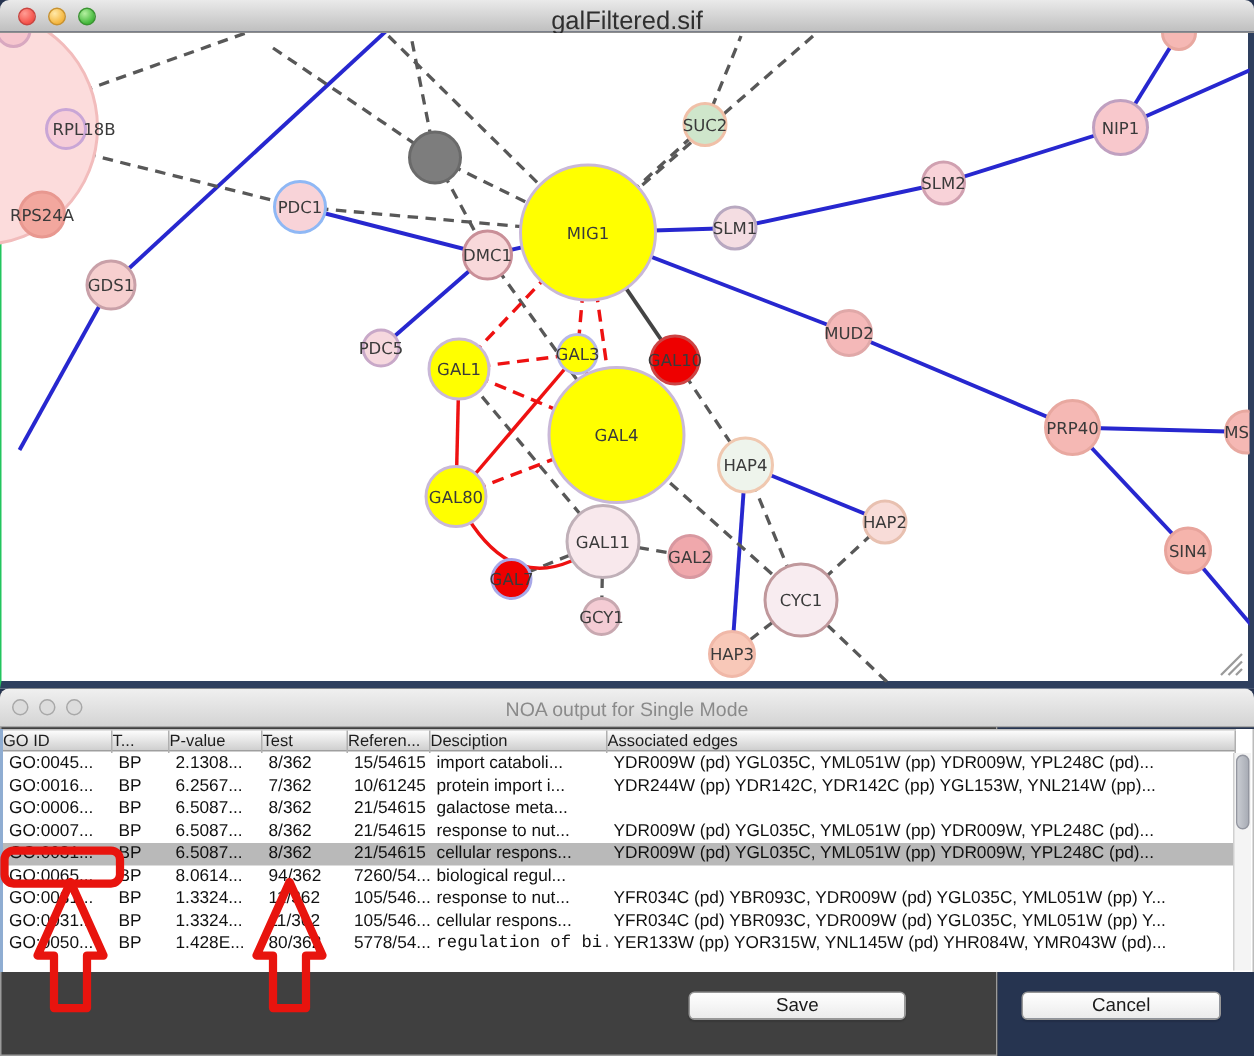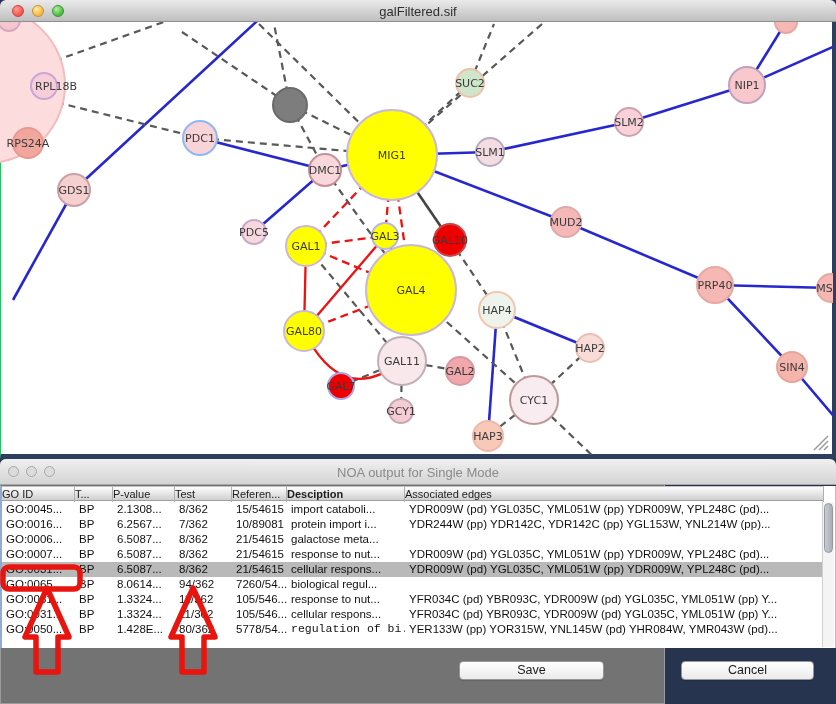--- a/index.html
+++ b/index.html
@@ -5,21 +5,21 @@
   * { margin:0; padding:0; box-sizing:border-box; }
   html,body { width:836px; height:704px; overflow:hidden; background:#263450;
               font-family:"Liberation Sans", sans-serif; }
 
   
   #graph-window { position:absolute; left:0; top:0; width:836px; height:459px; }
   #graph-titlebar { position:absolute; left:0; top:0; width:836px; height:22px;
     background:linear-gradient(#eaeaea,#bfbfbf); border-bottom:1px solid #8e8e8e;
     border-radius:6px 6px 0 0; }
   #graph-title { position:absolute; width:100%; text-align:center; top:4px;
-    font-size:13px; color:#2f2f2f; }
+    font-size:17px; color:#2f2f2f; }
   .lights { position:absolute; left:12px; top:5px; display:flex; gap:8px; }
   .light { width:12px; height:12px; border-radius:50%; display:inline-block; }
   .light.red   { background:radial-gradient(circle at 35% 30%, #ff9d94, #f5524a 70%); border:1px solid #c94540; }
   .light.yellow{ background:radial-gradient(circle at 35% 30%, #ffe9a8, #f6b families); }
   .light.yellow{ background:radial-gradient(circle at 35% 30%, #ffe9a8, #f5b63e 70%); border:1px solid #c8922f; }
   .light.green { background:radial-gradient(circle at 35% 30%, #b4f0a0, #45b93c 70%); border:1px solid #3a9431; }
   .light.hollow{ background:#dcdcdc; border:1px solid #a8a8a8; }
   #graph-panel { position:absolute; left:0; top:22px; width:836px; height:437px;
     background:#ffffff; border-left:1px solid #22c55e; border-right:4px solid #2e3f5e;
     border-bottom:5px solid #2e3f5e; }
@@ -28,21 +28,21 @@
   .edge.dashed { stroke:#585858; stroke-width:2.2; stroke-dasharray:7 5; }
   .edge.dark { stroke:#444444; stroke-width:2.6; }
   .edge.red { stroke:#ee1111; stroke-width:2.3; }
   .edge.red-dashed { stroke:#ee1111; stroke-width:2.3; stroke-dasharray:8 5; }
   .nlabel { font-family:"DejaVu Sans", sans-serif; font-size:11px; fill:#3a3a3a;
     text-anchor:middle; }
   #resize-grip line { stroke:#9a9a9a; stroke-width:1.5; }
 
   
   #noa-window { position:absolute; left:0; top:459px; width:665px; height:245px;
-    background:#737373; border-radius:6px 6px 0 0;
+    background:#404040; border-radius:6px 6px 0 0;
     box-shadow:0 0 0 1px #9b9b9b inset;padding-left:23px; }
   #noa-titlebar { position:absolute; left:0; top:0; width:836px; height:26px;
     background:linear-gradient(#f0f0f0,#d4d4d4); border-bottom:1px solid #a8a8a8;
     border-radius:6px 6px 0 0; }
   #noa-title { position:absolute; width:100%; text-align:center; top:6px;
     font-size:13px; color:#8a8a8a; }
   .lights-noa { position:absolute; left:8px; top:7px; display:flex; gap:7px; }
   .light.sm { width:11px; height:11px; }
 
   #noa-table { position:absolute; left:0; top:27px; width:836px; height:162px;
@@ -222,39 +222,39 @@
     <div id="noa-title">NOA output for Single Mode</div>
   </div>
 
   <div id="noa-table">
     <div id="table-header">
         <div class="hcell" style="width: 73px;">GO ID</div>
         <div class="hcell" style="width: 38px;">T...</div>
         <div class="hcell" style="width: 62px;">P-value</div>
         <div class="hcell" style="width: 57px;">Test</div>
         <div class="hcell" style="width: 55px;">Referen...</div>
-        <div class="hcell" style="width: 118px; font-weight: bold;">Desciption</div>
+        <div class="hcell" style="width: 118px;">Desciption</div>
         <div class="hcell" style="width: 419px;">Associated edges</div>
       </div>
     <div id="table-body">
         <div class="trow">
           <div class="tcell" style="width: 73px;">GO:0045...</div>
           <div class="tcell" style="width: 38px;">BP</div>
           <div class="tcell" style="width: 62px;">2.1308...</div>
           <div class="tcell" style="width: 57px;">8/362</div>
           <div class="tcell" style="width: 55px;">15/54615</div>
           <div class="tcell" style="width: 118px;">import cataboli...</div>
           <div class="tcell" style="width: 419px;">YDR009W (pd) YGL035C, YML051W (pp) YDR009W, YPL248C (pd)...</div>
         </div>
         <div class="trow">
           <div class="tcell" style="width: 73px;">GO:0016...</div>
           <div class="tcell" style="width: 38px;">BP</div>
           <div class="tcell" style="width: 62px;">6.2567...</div>
           <div class="tcell" style="width: 57px;">7/362</div>
-          <div class="tcell" style="width: 55px;">10/89081</div>
+          <div class="tcell" style="width: 55px;">10/61245</div>
           <div class="tcell" style="width: 118px;">protein import i...</div>
           <div class="tcell" style="width: 419px;">YDR244W (pp) YDR142C, YDR142C (pp) YGL153W, YNL214W (pp)...</div>
         </div>
         <div class="trow">
           <div class="tcell" style="width: 73px;">GO:0006...</div>
           <div class="tcell" style="width: 38px;">BP</div>
           <div class="tcell" style="width: 62px;">6.5087...</div>
           <div class="tcell" style="width: 57px;">8/362</div>
           <div class="tcell" style="width: 55px;">21/54615</div>
           <div class="tcell" style="width: 118px;">galactose meta...</div>

